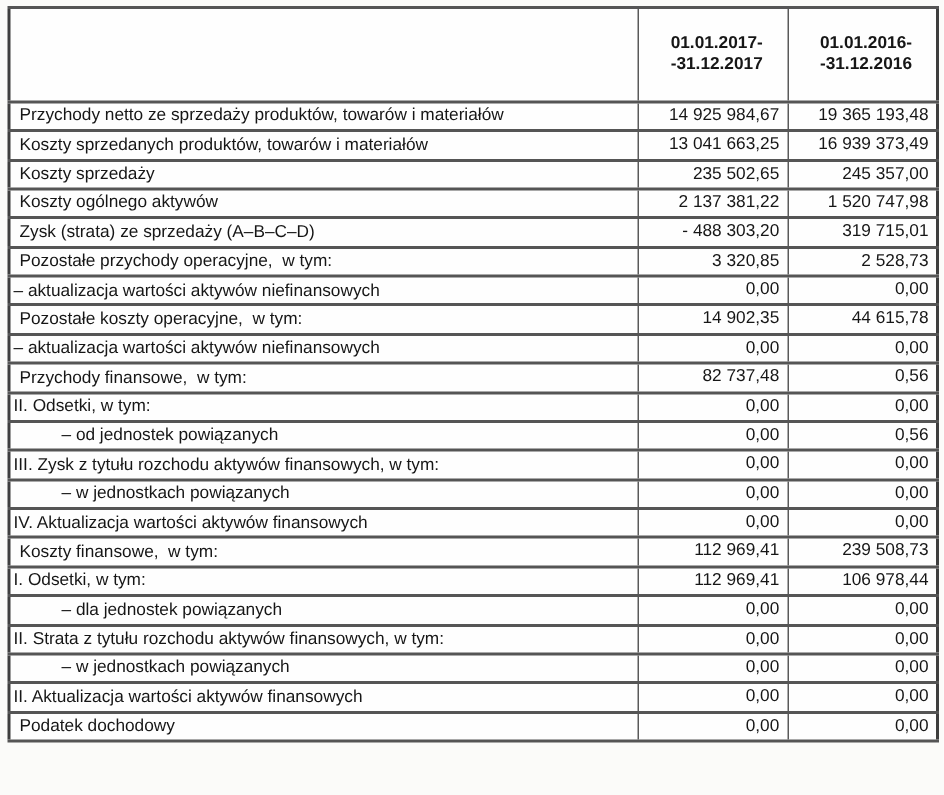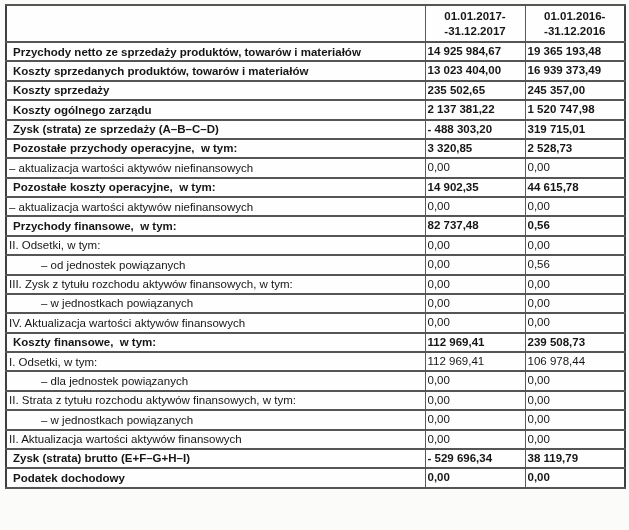--- a/index.html
+++ b/index.html
@@ -27,40 +27,40 @@
   th, td {
     border-left: 1px solid #5a5a5a;
     border-right: 1px solid #5a5a5a;
     border-top: 2px solid #555555;
     border-bottom: 2px solid #555555;
     font-size: 11.5px;
     line-height: 1.25;
   }
   th {
     font-weight: bold;
-    text-align: center;
+    text-align: right;
     vertical-align: middle;
     height: 37px;
     white-space: pre-line;
-    padding: 0;
+    padding: 16px;
   }
   td { height: 18px; }
   td.label {
     text-align: left;
     vertical-align: middle;
     padding: 1px 4px 1px 6px;
     white-space: pre-wrap;
   }
   td.num {
-    text-align: left;
+    text-align: right;
     vertical-align: bottom;
     padding: 1px 5px 2px 2px;
     font-variant-numeric: tabular-nums;
   }
-  tr.bold td { font-weight: bold; }
+  tr.bold td { font-weight: normal; }
   td.indent0 { padding-left: 6px; }
   td.indent1 { padding-left: 2px; }
   td.indent2 { padding-left: 34px; }
 </style>
 </head>
 <body>
 
 <div class="page">
   <table class="pnl">
     <colgroup>
@@ -78,30 +78,30 @@
       </tr>
     </thead>
     <tbody id="table-body">
         <tr class="bold">
     <td class="label indent0">Przychody netto ze sprzedaży produktów, towarów i materiałów</td>
     <td class="num">14 925 984,67</td>
     <td class="num">19 365 193,48</td>
   </tr>
         <tr class="bold">
     <td class="label indent0">Koszty sprzedanych produktów, towarów i materiałów</td>
-    <td class="num">13 023 404,00</td>
+    <td class="num">13 041 663,25</td>
     <td class="num">16 939 373,49</td>
   </tr>
         <tr class="bold">
     <td class="label indent0">Koszty sprzedaży</td>
     <td class="num">235 502,65</td>
     <td class="num">245 357,00</td>
   </tr>
         <tr class="bold">
-    <td class="label indent0">Koszty ogólnego zarządu</td>
+    <td class="label indent0">Koszty ogólnego aktywów</td>
     <td class="num">2 137 381,22</td>
     <td class="num">1 520 747,98</td>
   </tr>
         <tr class="bold">
     <td class="label indent0">Zysk (strata) ze sprzedaży (A–B–C–D)</td>
     <td class="num">- 488 303,20</td>
     <td class="num">319 715,01</td>
   </tr>
         <tr class="bold">
     <td class="label indent0">Pozostałe przychody operacyjne,  w tym:</td>
@@ -177,24 +177,19 @@
     <td class="label indent2">– w jednostkach powiązanych</td>
     <td class="num">0,00</td>
     <td class="num">0,00</td>
   </tr>
         <tr>
     <td class="label indent1">II. Aktualizacja wartości aktywów finansowych</td>
     <td class="num">0,00</td>
     <td class="num">0,00</td>
   </tr>
         <tr class="bold">
-    <td class="label indent0">Zysk (strata) brutto (E+F–G+H–I)</td>
-    <td class="num">- 529 696,34</td>
-    <td class="num">38 119,79</td>
-  </tr>
-        <tr class="bold">
     <td class="label indent0">Podatek dochodowy</td>
     <td class="num">0,00</td>
     <td class="num">0,00</td>
   </tr>
       </tbody>
   </table>
 </div>
 
 </body></html>

